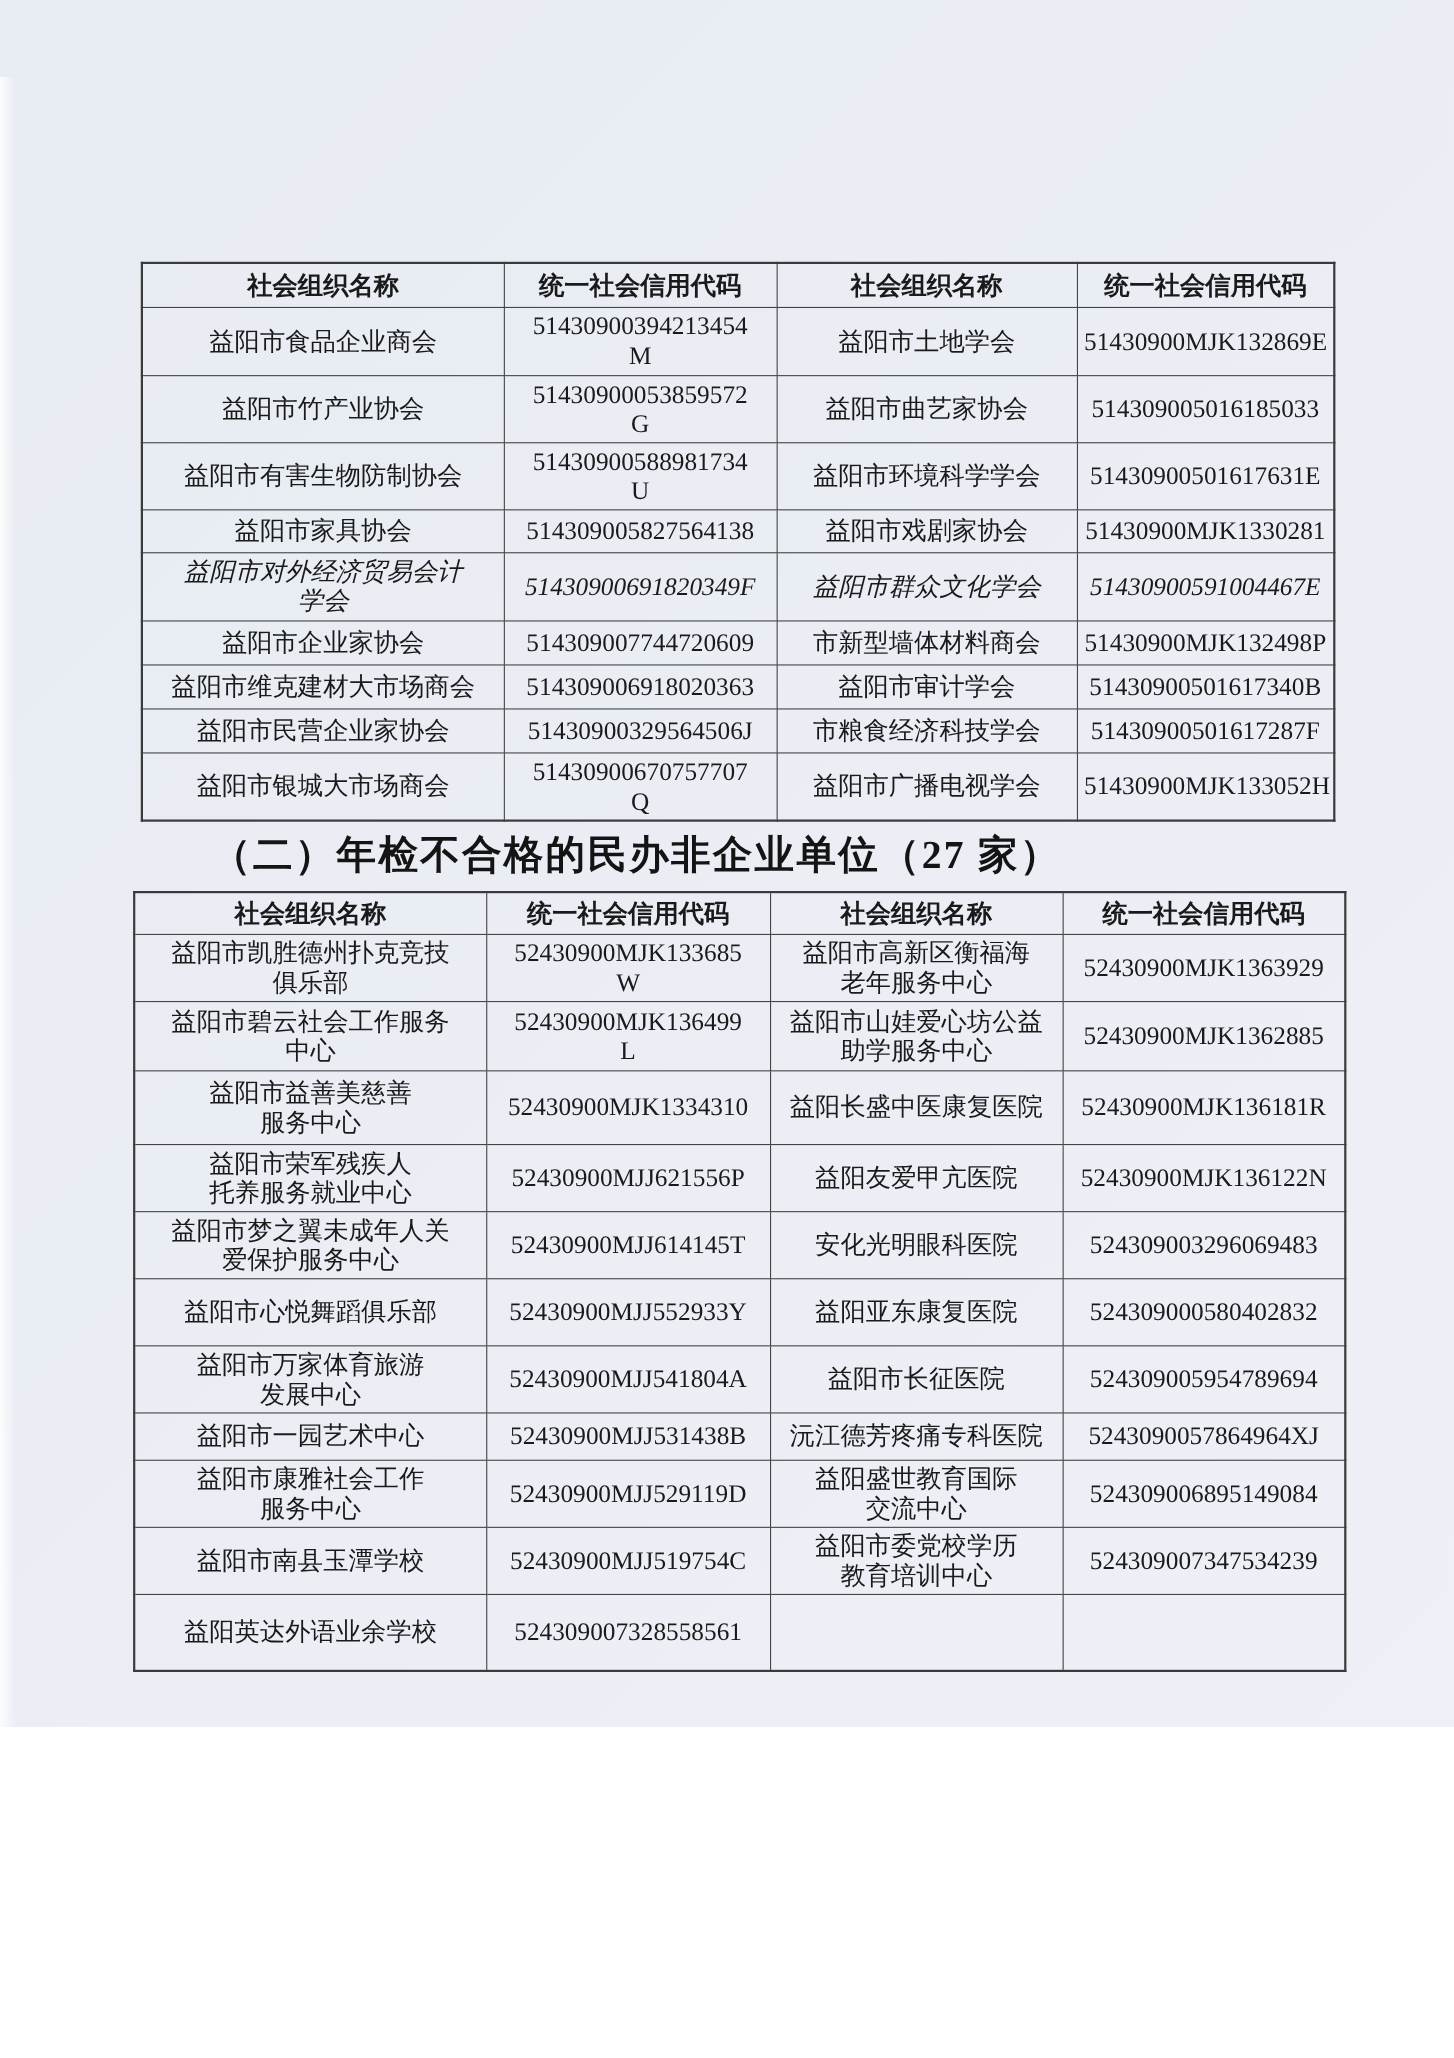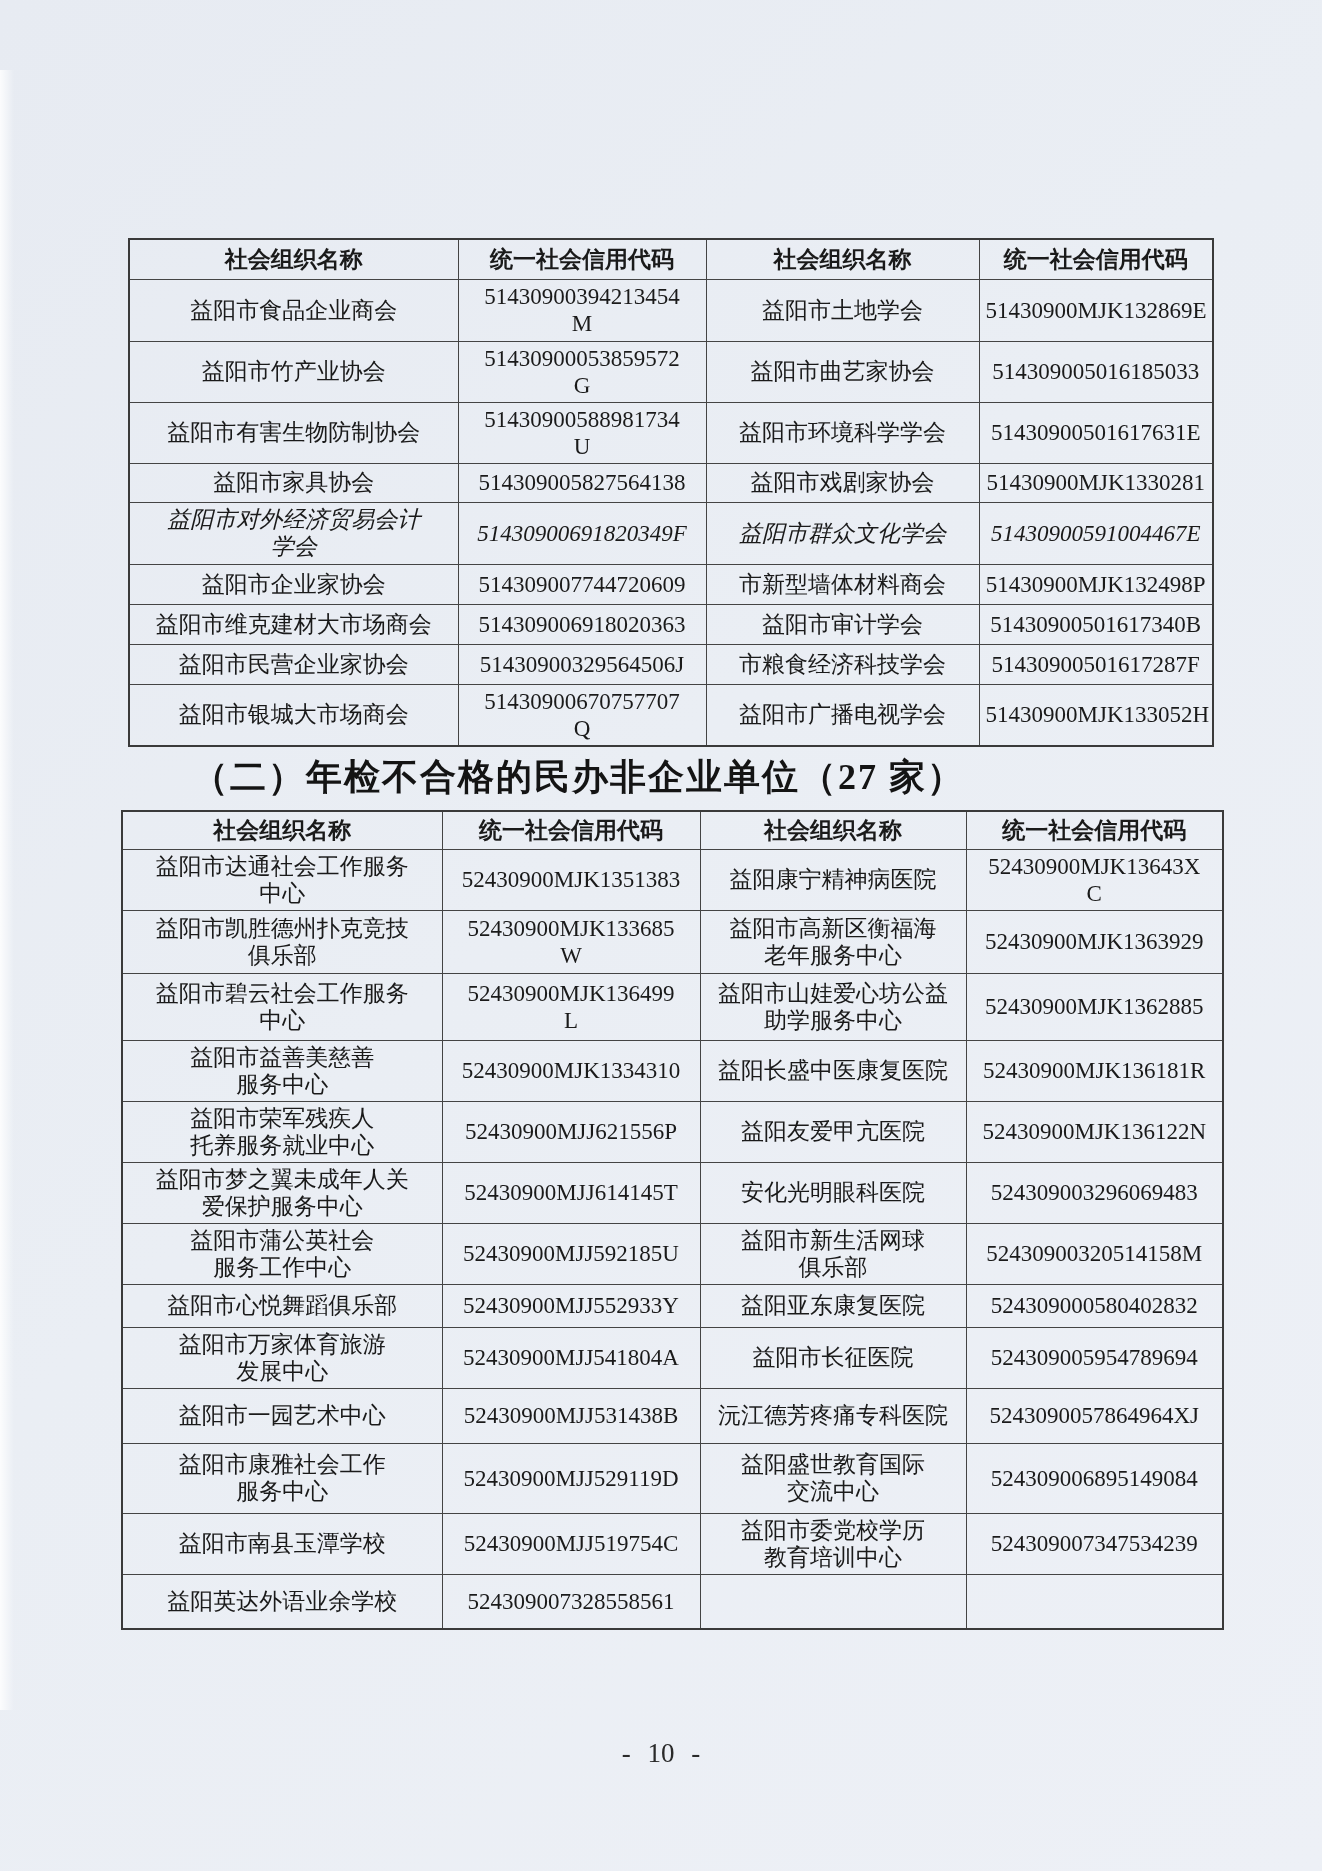--- a/index.html
+++ b/index.html
@@ -1,19 +1,19 @@
 <!DOCTYPE html>
 <html><head>
 <meta charset="utf-8">
 <style>
   html,body{margin:0;padding:0;}
   .page{
     position:relative;
     width:1322px;
-    height:1871px;
+    height:1570px;
     background:linear-gradient(135deg,#e7ebf2 0%,#eaeef4 45%,#edf0f6 100%);
     font-family:"Liberation Serif","DejaVu Serif",serif;
     color:#1a1a1a;
     overflow:hidden;
   }
   .scan-edge{
     position:absolute;left:0;top:70px;width:14px;height:1640px;
     background:linear-gradient(to right,rgba(255,255,255,.85),rgba(255,255,255,0));
     pointer-events:none;
   }
@@ -180,28 +180,20 @@
   <thead>
         <tr>
           <th>社会组织名称</th>
           <th>统一社会信用代码</th>
           <th>社会组织名称</th>
           <th>统一社会信用代码</th>
         </tr>
       </thead>
       <tbody>
         <tr>
-          <td>益阳市达通社会工作服务
-中心</td>
-          <td>52430900MJK1351383</td>
-          <td>益阳康宁精神病医院</td>
-          <td>52430900MJK13643X
-C</td>
-        </tr>
-        <tr>
           <td>益阳市凯胜德州扑克竞技
 俱乐部</td>
           <td>52430900MJK133685
 W</td>
           <td>益阳市高新区衡福海
 老年服务中心</td>
           <td>52430900MJK1363929</td>
         </tr>
         <tr>
           <td>益阳市碧云社会工作服务
@@ -227,28 +219,20 @@
           <td>52430900MJK136122N</td>
         </tr>
         <tr>
           <td>益阳市梦之翼未成年人关
 爱保护服务中心</td>
           <td>52430900MJJ614145T</td>
           <td>安化光明眼科医院</td>
           <td>524309003296069483</td>
         </tr>
         <tr>
-          <td>益阳市蒲公英社会
-服务工作中心</td>
-          <td>52430900MJJ592185U</td>
-          <td>益阳市新生活网球
-俱乐部</td>
-          <td>52430900320514158M</td>
-        </tr>
-        <tr>
           <td>益阳市心悦舞蹈俱乐部</td>
           <td>52430900MJJ552933Y</td>
           <td>益阳亚东康复医院</td>
           <td>524309000580402832</td>
         </tr>
         <tr>
           <td>益阳市万家体育旅游
 发展中心</td>
           <td>52430900MJJ541804A</td>
           <td>益阳市长征医院</td>

